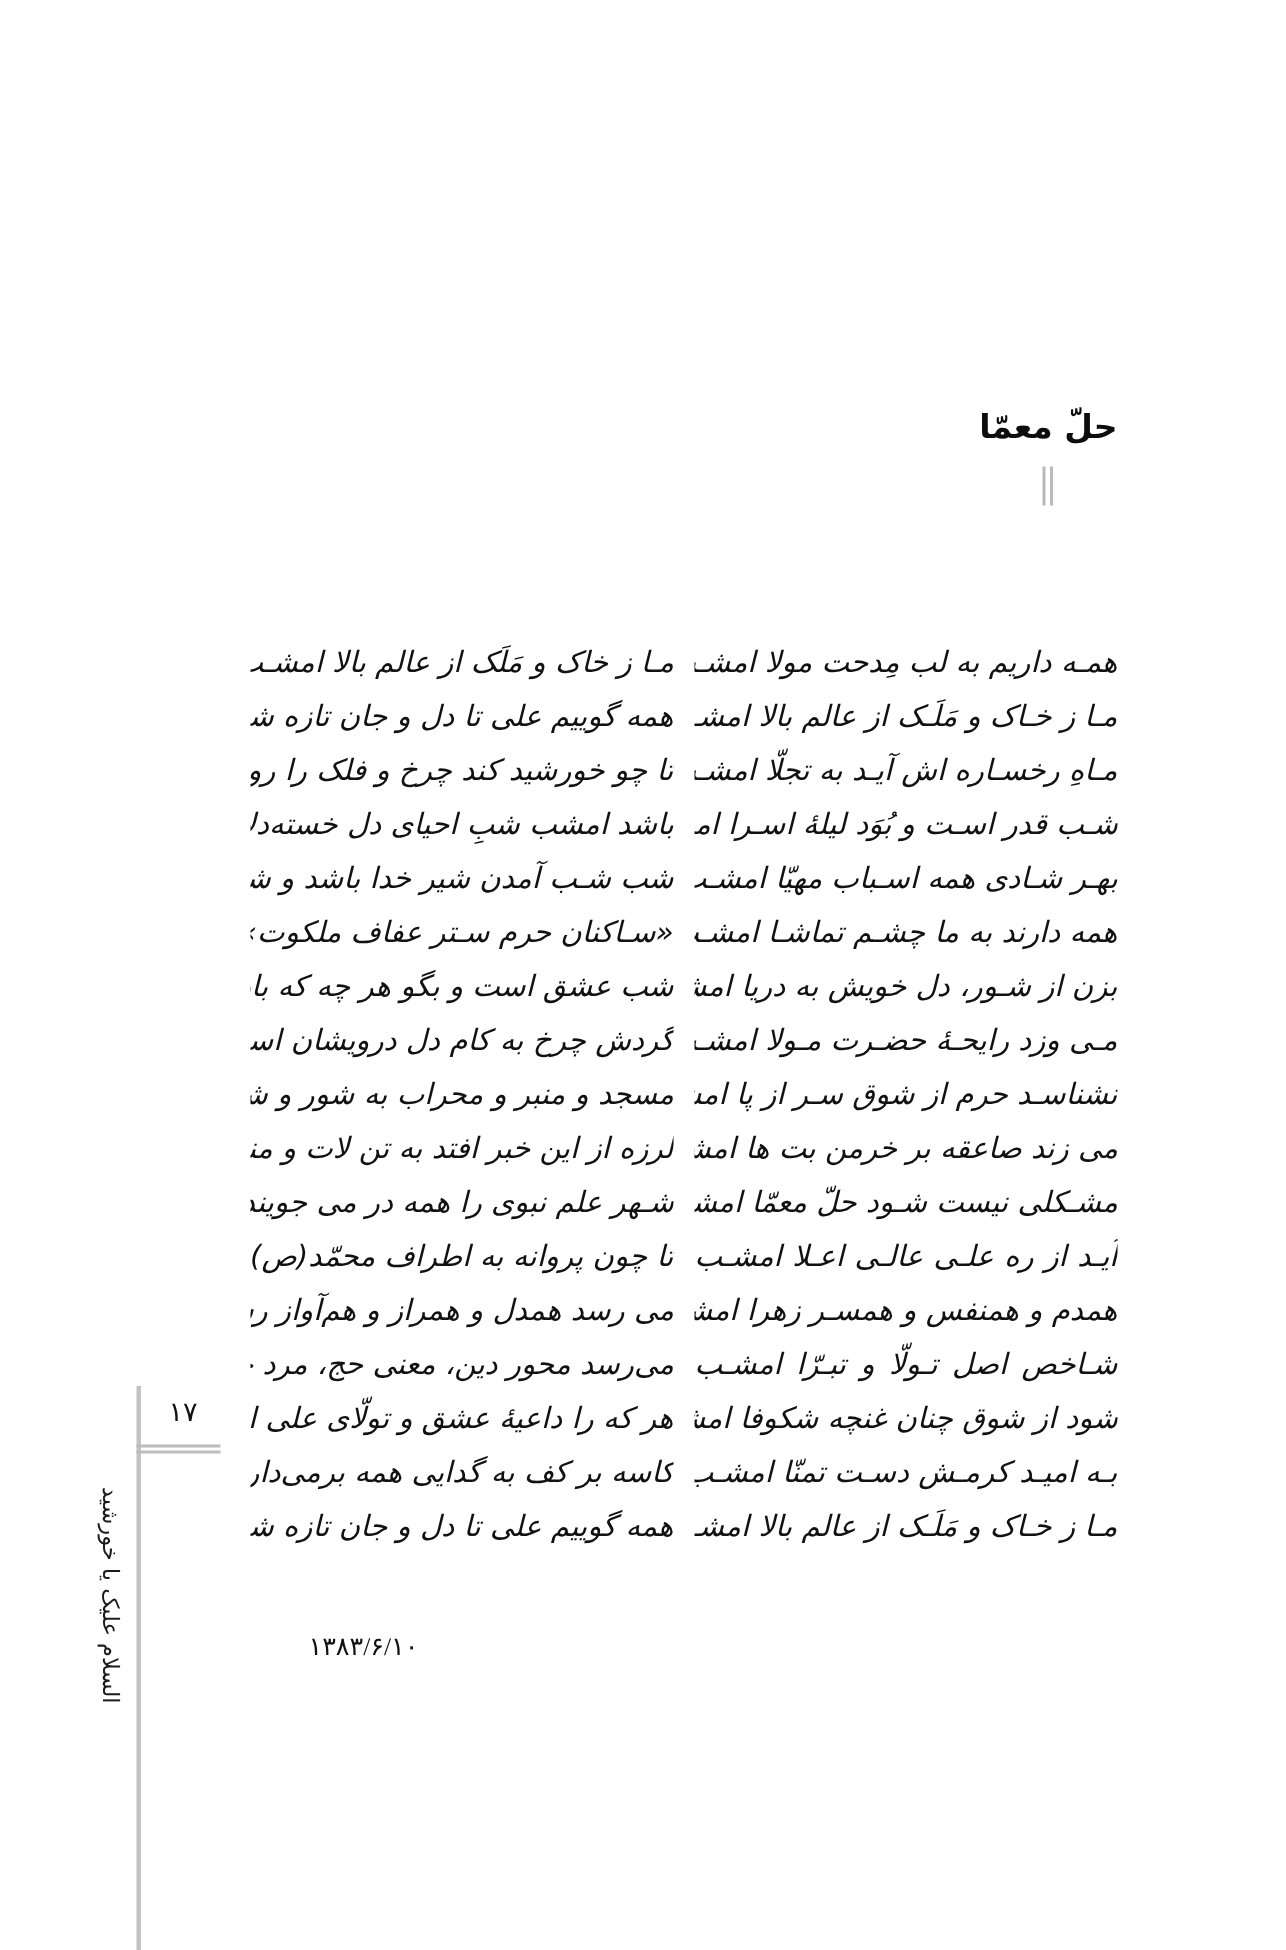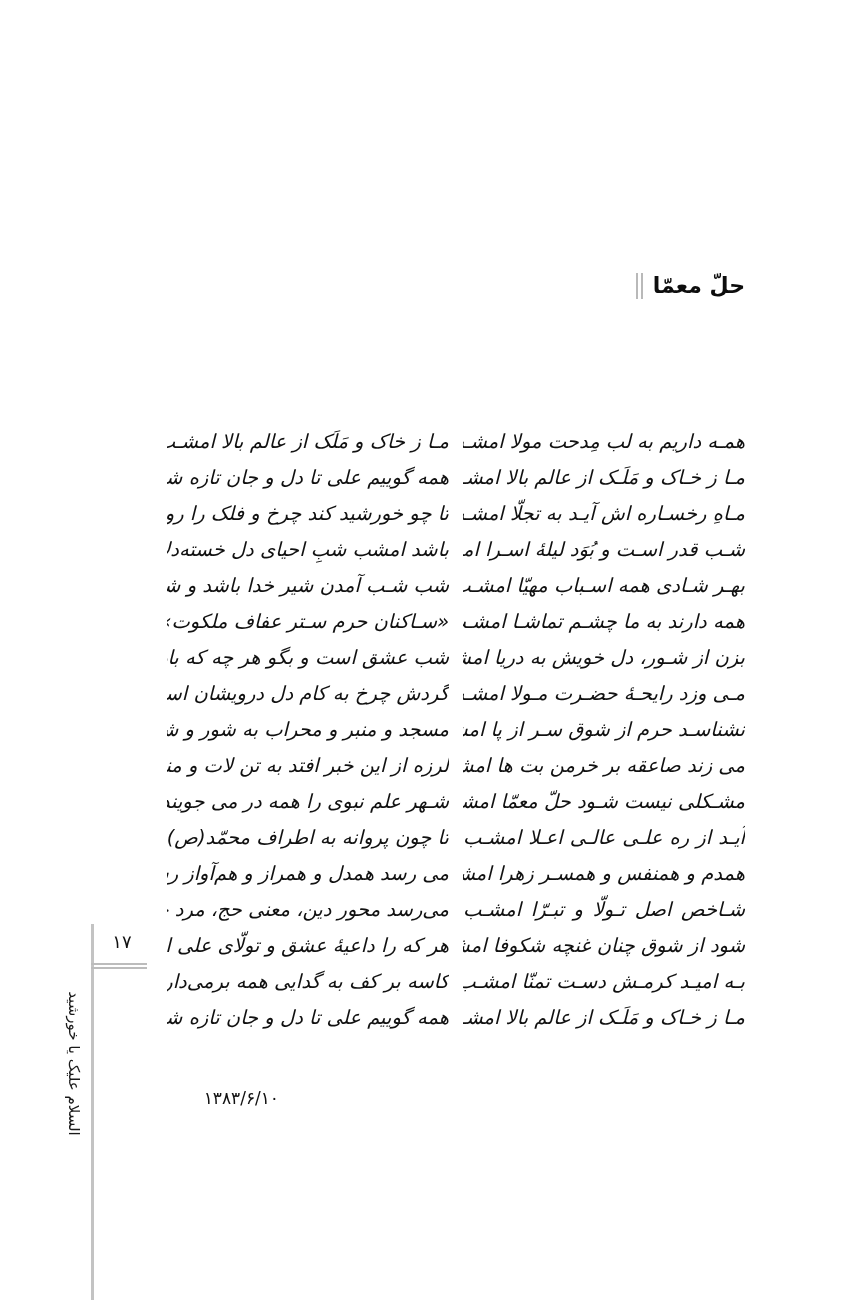--- a/index.html
+++ b/index.html
@@ -25,21 +25,21 @@
     height: 1300px;
     background: #ffffff;
   }
 
   
   .title-row {
     position: absolute;
     top: 272px;
     right: 112px;
     display: flex;
-    flex-direction: row;
+    flex-direction: column;
     align-items: center;
     gap: 10px;
   }
   .title-text {
     font-size: 22px;
     font-weight: 700;
     line-height: 1.3;
     color: #0d0d0d;
     letter-spacing: 0;
     white-space: nowrap;
@@ -101,20 +101,21 @@
   .date-line {
     position: absolute;
     top: 1086px;
     right: 578px;
     font-size: 17px;
     line-height: 24px;
     color: #111111;
     direction: ltr;
     unicode-bidi: plaintext;
     white-space: nowrap;
+    font-family: Liberation Serif, serif;
   }
 
   
   .margin-rule {
     position: absolute;
     left: 91px;
     top: 924px;
     width: 3px;
     height: 376px;
     background: #c3c3c3;

